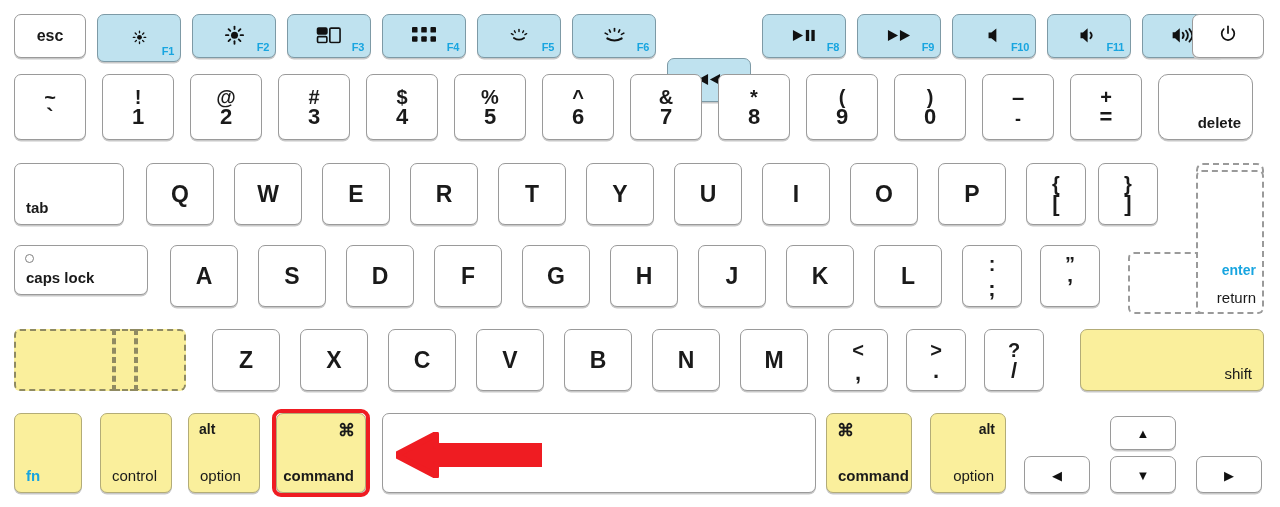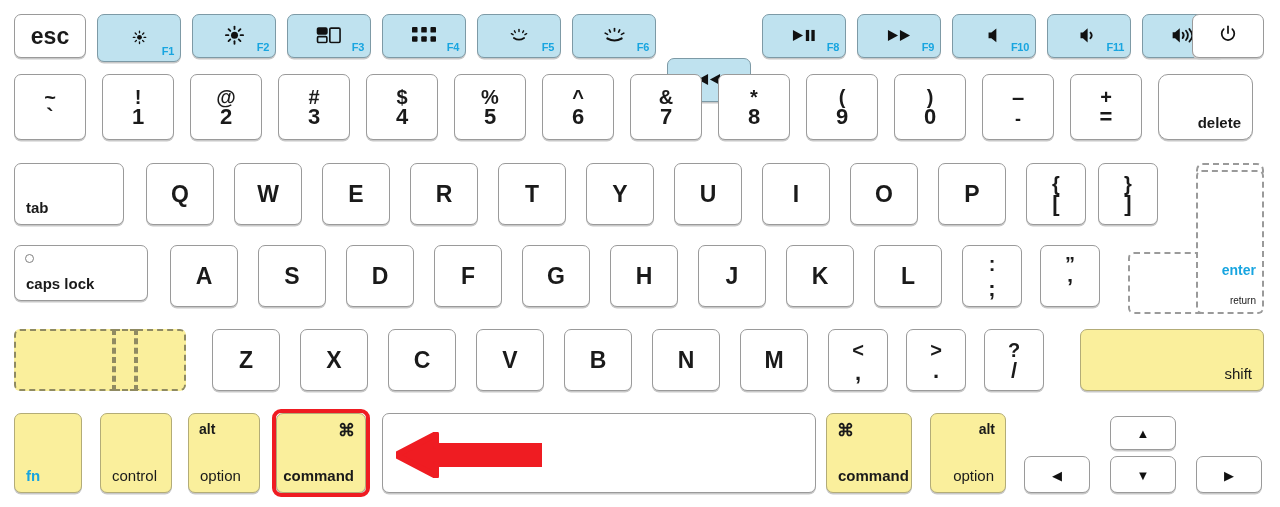--- a/index.html
+++ b/index.html
@@ -34,21 +34,21 @@
   }
   
   .top-c { left: 0; right: 0; top: 12px; text-align: center; font-size: 20px; }
   .bot-c { left: 0; right: 0; bottom: 11px; text-align: center; font-size: 22px; }
 
   
   .w-bl { left: 11px; bottom: 9px; font-size: 15px; font-weight: normal; }
   .w-br { right: 11px; bottom: 9px; font-size: 15px; font-weight: normal; }
   .w-tl { left: 10px; top: 8px; font-size: 14px; font-weight: normal; }
   .w-tr { right: 10px; top: 8px; font-size: 14px; font-weight: normal; }
-  .w-ctr { left: 0; right: 0; top: 50%; transform: translateY(-50%); text-align: center; font-size: 23px; }
+  .w-ctr { left: 0; right: 0; top: 50%; transform: translateY(-50%); text-align: center; font-size: 16px; }
 
   
   .fn-key { background: #bfe2ef; border: 1.5px solid #7d9aa6; }
   .fn-key .fglyph {
     position: absolute; left: 0; right: 0; top: 50%;
     transform: translateY(-54%); text-align: center;
     font-size: 16px; color: #111; line-height: 1;
   }
   .fn-key .fnum {
     position: absolute; right: 6px; bottom: 4px;
@@ -84,21 +84,21 @@
   }
 
   
   .return-wrap { position: absolute; z-index: 3; }
   .ret-lbl-enter {
     position: absolute; right: 8px; top: 10px;
     font-size: 14px; color: #18a5e0; font-weight: bold;
   }
   .ret-lbl-return {
     position: absolute; right: 8px; bottom: 8px;
-    font-size: 10px; color: #1a1a1a;
+    font-size: 15px; color: #1a1a1a;
   }
 
   
   #red-arrow { position: absolute; z-index: 20; }
 
   .arrow-glyph {
     position: absolute; left: 0; right: 0; top: 50%;
     transform: translateY(-50%); text-align: center;
     font-size: 15px; color: #111;
   }
@@ -368,21 +368,21 @@
   <div class="key" style="left:1026px; top:163px; width:60px; height:62px;">
     <span class="lbl top-c" style="top:10px;">{</span>
     <span class="lbl bot-c" style="bottom:9px;">[</span>
   </div>
   <div class="key" style="left:1098px; top:163px; width:60px; height:62px;">
     <span class="lbl top-c" style="top:10px;">}</span>
     <span class="lbl bot-c" style="bottom:9px;">]</span>
   </div>
   <div class="key dashed" style="left:1196px; top:163px; width:68px; height:62px;"></div>
 
-  <div class="key" style="left:14px; top:245px; width:134px; height:56px;">
+  <div class="key" style="left:14px; top:245px; width:134px; height:50px;">
     <span class="led"></span>
     <span class="lbl w-bl">caps lock</span>
   </div>
   <div class="key" style="left:170px; top:245px; width:68px; height:62px;">
     <span class="lbl ctr">A</span>
   </div>
   <div class="key" style="left:258px; top:245px; width:68px; height:62px;">
     <span class="lbl ctr">S</span>
   </div>
   <div class="key" style="left:346px; top:245px; width:68px; height:62px;">

